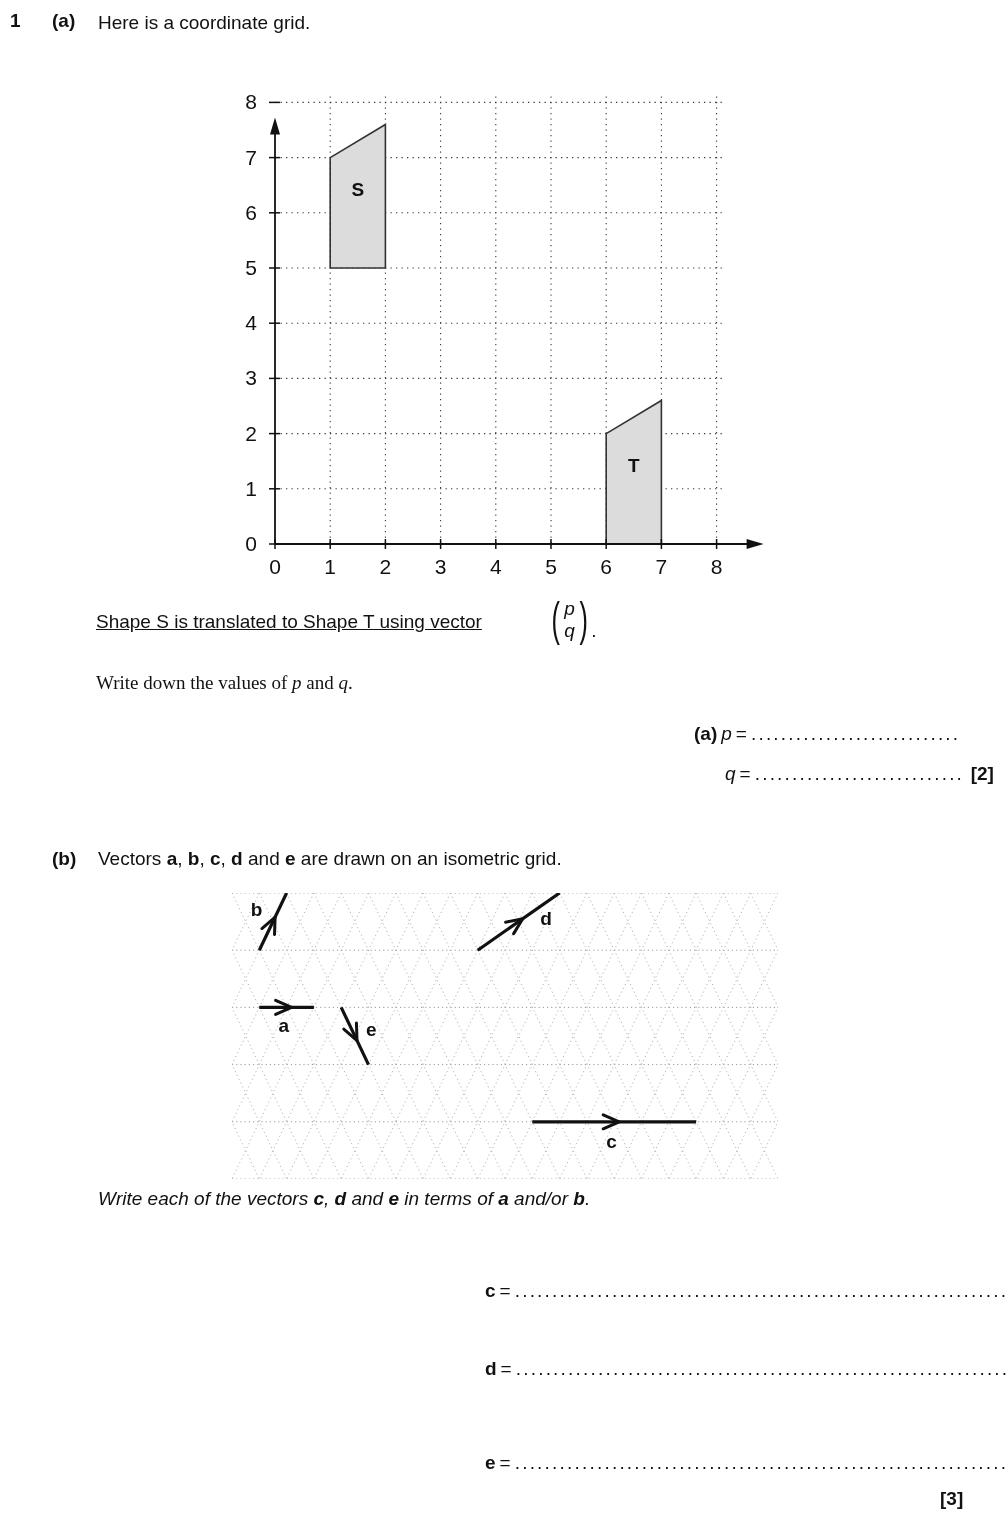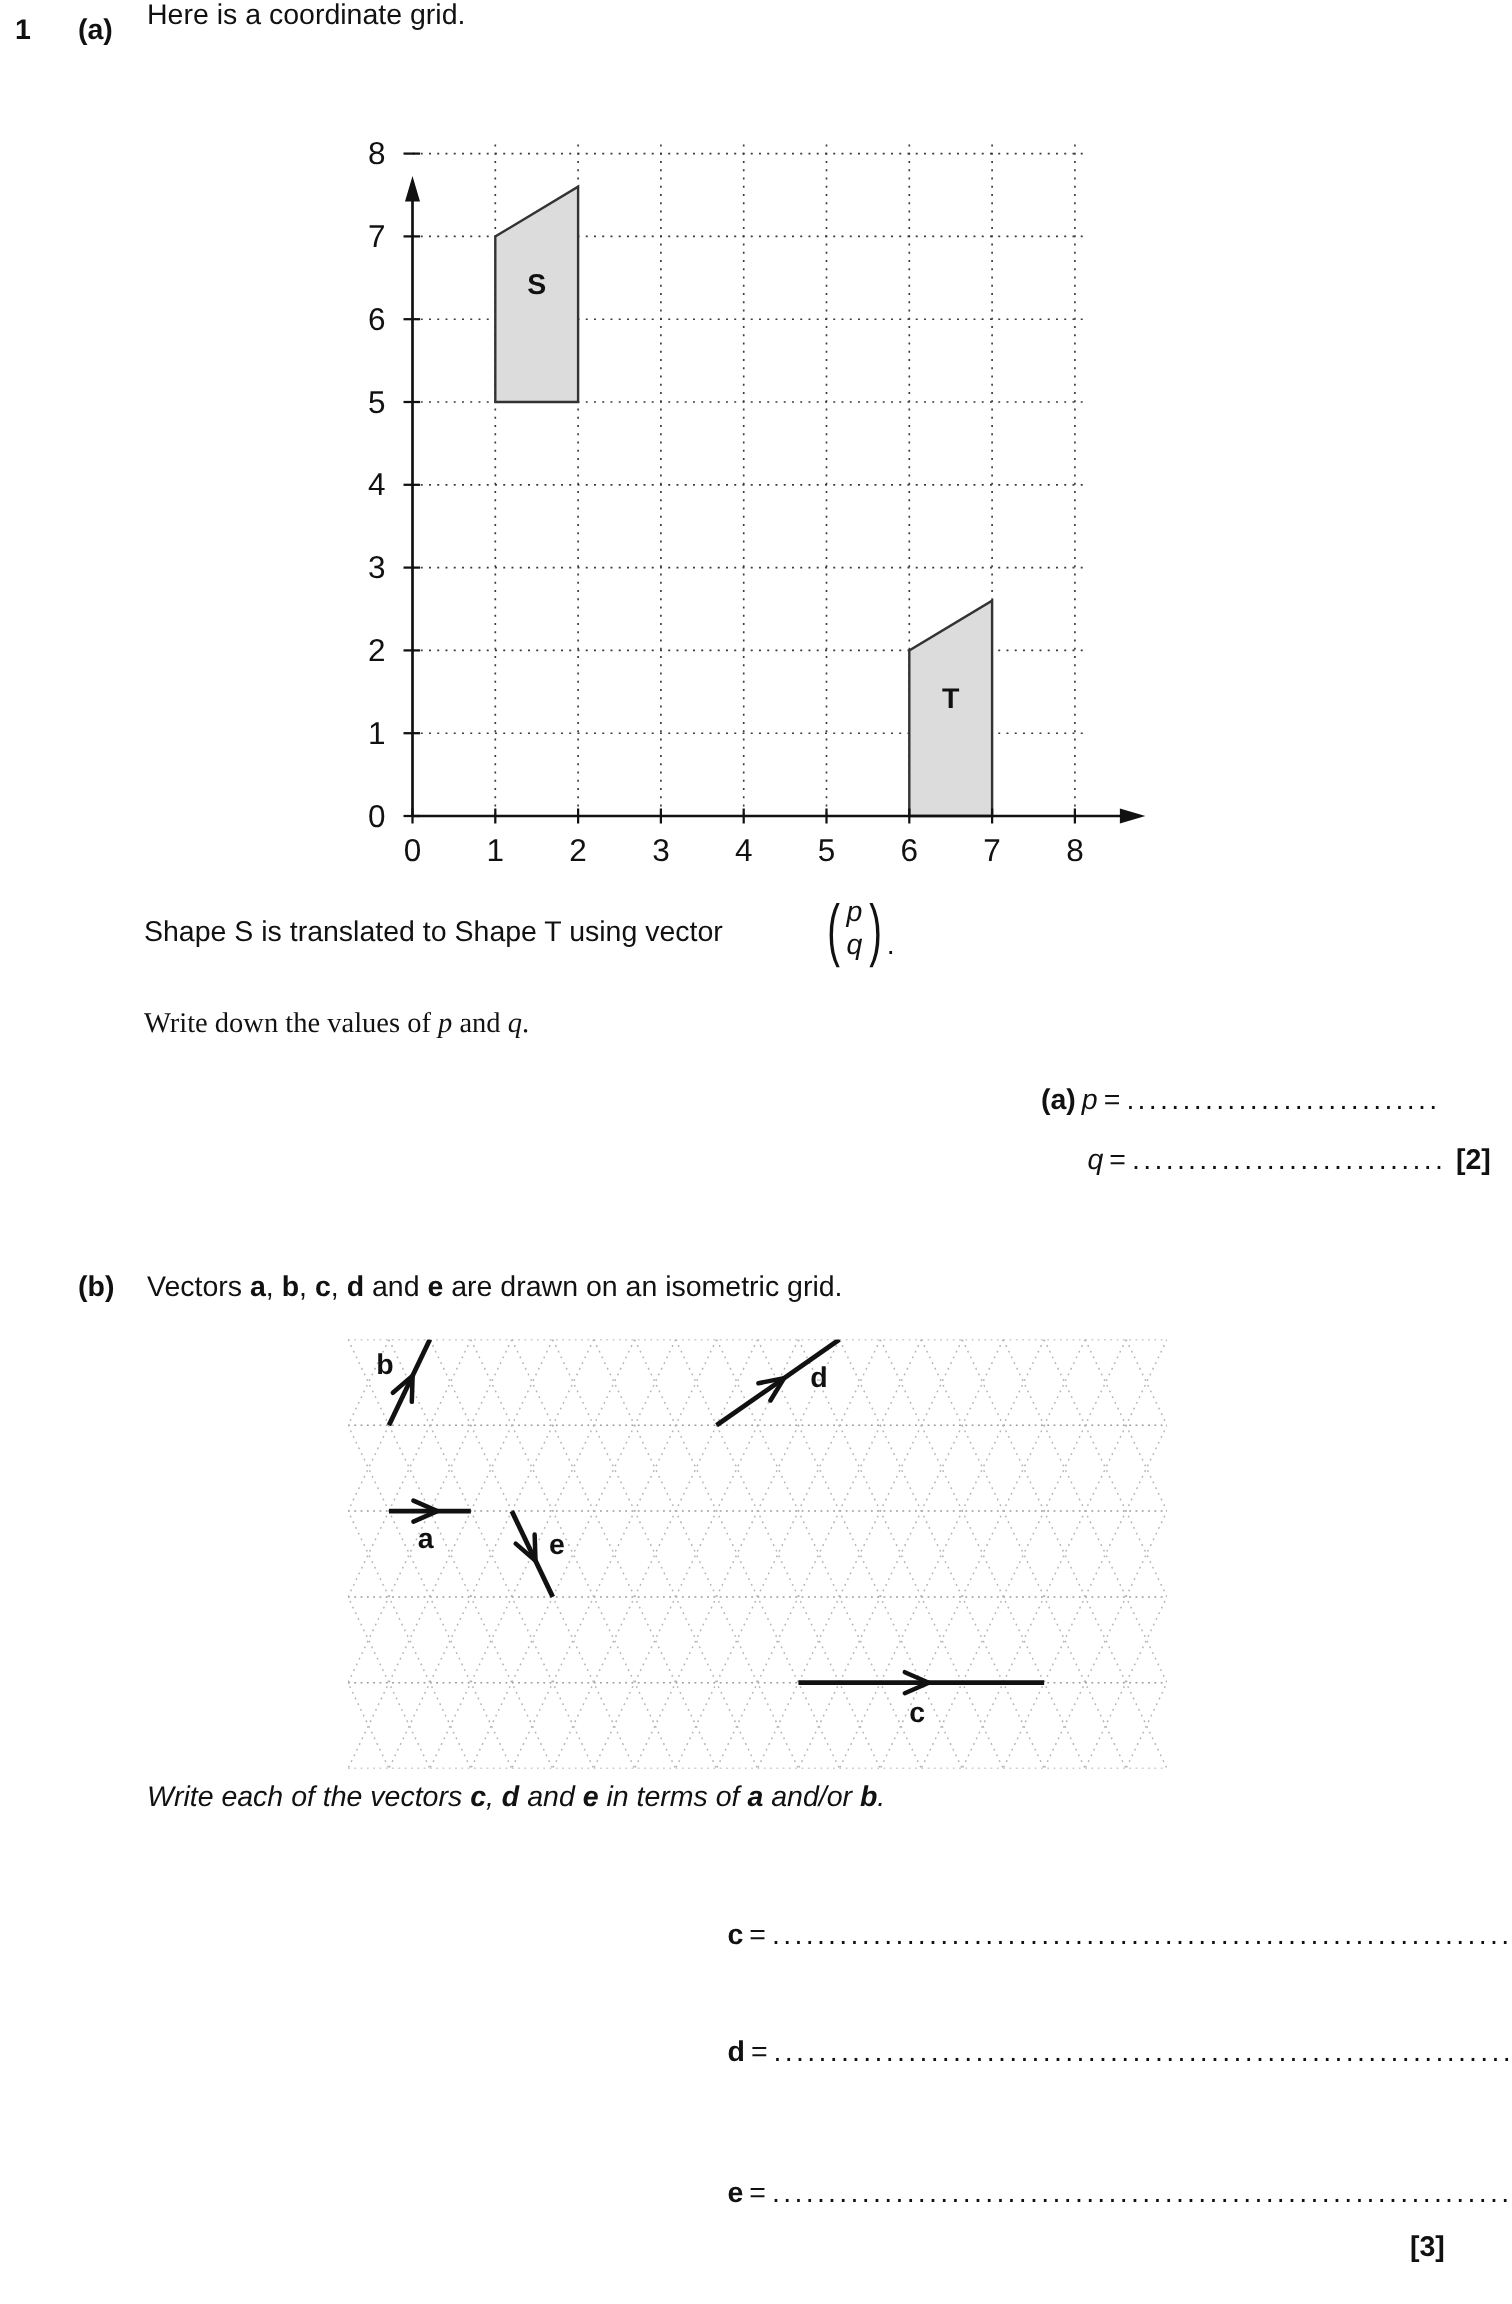--- a/index.html
+++ b/index.html
@@ -120,21 +120,21 @@
     font-size: 19px;
     fill: #111;
   }
 </style>
 </head>
 <body>
 
 <div class="q-num">1</div>
 
 <div class="part-label" style="left:52px; top:10px;">(a)</div>
-<div class="body-text" style="left:98px; top:0;">Here is a coordinate grid.</div>
+<div class="body-text" style="left:98px; top:12px;">Here is a coordinate grid.</div>
 
 <div id="coord-grid-wrap">
   <svg id="coord-svg" width="540" height="530" viewBox="0 0 540 530">
       <line x1="100.2" y1="46.39999999999998" x2="100.2" y2="494" stroke="#3a3a3a" stroke-width="1.1" stroke-dasharray="1.3 4.2"></line>
       <line x1="155.4" y1="46.39999999999998" x2="155.4" y2="494" stroke="#3a3a3a" stroke-width="1.1" stroke-dasharray="1.3 4.2"></line>
       <line x1="210.60000000000002" y1="46.39999999999998" x2="210.60000000000002" y2="494" stroke="#3a3a3a" stroke-width="1.1" stroke-dasharray="1.3 4.2"></line>
       <line x1="265.8" y1="46.39999999999998" x2="265.8" y2="494" stroke="#3a3a3a" stroke-width="1.1" stroke-dasharray="1.3 4.2"></line>
       <line x1="321" y1="46.39999999999998" x2="321" y2="494" stroke="#3a3a3a" stroke-width="1.1" stroke-dasharray="1.3 4.2"></line>
       <line x1="376.20000000000005" y1="46.39999999999998" x2="376.20000000000005" y2="494" stroke="#3a3a3a" stroke-width="1.1" stroke-dasharray="1.3 4.2"></line>
       <line x1="431.40000000000003" y1="46.39999999999998" x2="431.40000000000003" y2="494" stroke="#3a3a3a" stroke-width="1.1" stroke-dasharray="1.3 4.2"></line>
@@ -187,21 +187,21 @@
       <text x="27" y="225" text-anchor="end" class="grid-num">5</text>
       <line x1="39" y1="162.79999999999995" x2="50" y2="162.79999999999995" stroke="#111" stroke-width="1.5"></line>
       <text x="27" y="169.79999999999995" text-anchor="end" class="grid-num">6</text>
       <line x1="39" y1="107.59999999999997" x2="50" y2="107.59999999999997" stroke="#111" stroke-width="1.5"></line>
       <text x="27" y="114.59999999999997" text-anchor="end" class="grid-num">7</text>
       <line x1="39" y1="52.39999999999998" x2="50" y2="52.39999999999998" stroke="#111" stroke-width="1.5"></line>
       <text x="27" y="59.39999999999998" text-anchor="end" class="grid-num">8</text>
     </svg>
 </div>
 
-<div class="body-text" style="left:96px; top:611px;">Shape S is translated to Shape T using vector</div>
+<div class="body-text" style="left:96px; top:611px;text-decoration:underline;">Shape S is translated to Shape T using vector</div>
 
 <div class="vec-inline" style="left:548px; top:598px;">
   <span class="vec-paren">(</span>
   <span class="vec-col">
     <span>p</span>
     <span>q</span>
   </span>
   <span class="vec-paren">)</span>
   <span style="align-self:flex-end; font-size:19px;">.</span>
 </div>

